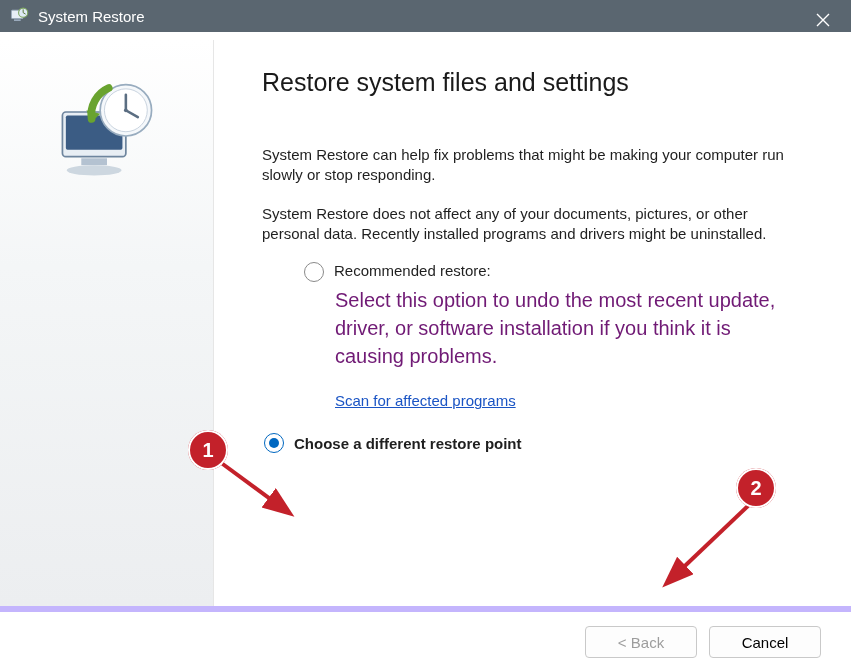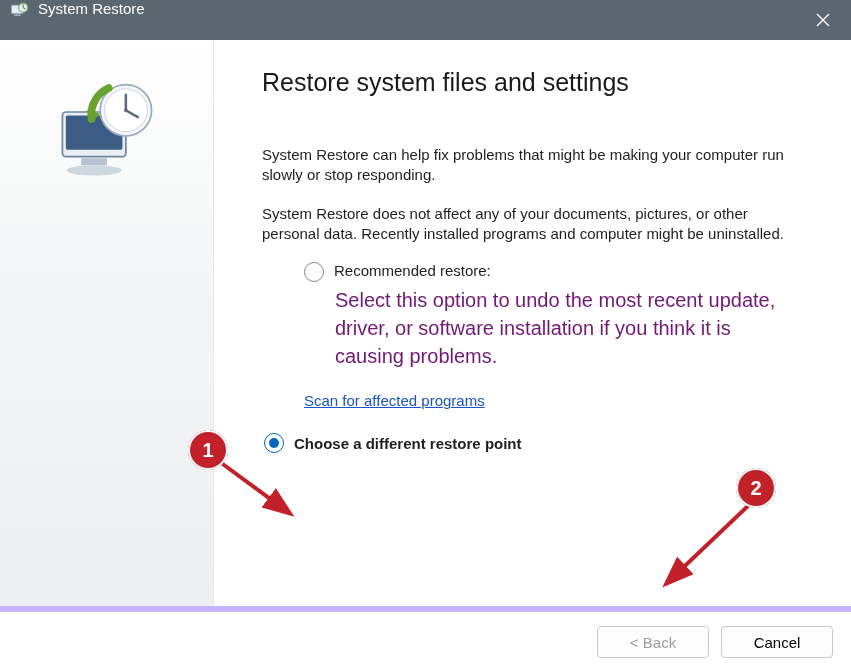--- a/index.html
+++ b/index.html
@@ -7,24 +7,24 @@
   body {
     width: 851px;
     height: 672px;
     font-family: "Segoe UI", Tahoma, sans-serif;
     background: #ffffff;
     position: relative;
     overflow: hidden;
   }
 
   .titlebar {
-    height: 40px;
+    height: 32px;
     background: #5a6670;
     display: flex;
-    align-items: flex-start;
+    align-items: center;
     padding: 0 8px;
     color: #fff;
     position: relative;
   }
   .titlebar .icon-slot {
     width: 22px; height: 22px;
     margin-right: 8px;
     display: flex; align-items: center; justify-content: center;
   }
   .titlebar .title {
@@ -123,36 +123,37 @@
     margin-top: 56px;
     font-size: 15px;
     line-height: 1.7;
   }
   .details div { white-space: nowrap; }
 
   .link {
     color: #1a54c4;
     text-decoration: underline;
     display: inline-block;
+    margin-left: 31px;
     margin-top: 22px;
     font-size: 15px;
   }
 
   .choose-row {
     display: flex;
     align-items: center;
     gap: 10px;
     margin-top: 24px;
     padding-left: 2px;
     font-weight: bold;
   }
 
   .footer {
     position: absolute;
-    left: 0; right: 0; bottom: 0;
+    left: 0; right: 12px; bottom: 0;
     height: 60px;
     display: flex;
     justify-content: flex-end;
     align-items: center;
     gap: 12px;
     padding-right: 18px;
     background: #fff;
   }
   .btn {
     min-width: 112px;
@@ -223,21 +224,21 @@
         <path d="M72 14 A34 34 0 0 0 52 50" stroke="#69a32f" stroke-width="9" fill="none" stroke-linecap="round"></path>
         <path d="M46 40 L52 54 L62 44 Z" fill="#69a32f"></path>
       </svg>
     </div>
   </div>
 
   <div class="main">
     <h1 class="page-title">Restore system files and settings</h1>
 
     <p class="desc">System Restore can help fix problems that might be making your computer run slowly or stop responding.</p>
-    <p class="desc">System Restore does not affect any of your documents, pictures, or other personal data. Recently installed programs and computer might be uninstalled.</p>
+    <p class="desc">System Restore does not affect any of your documents, pictures, or other personal data. Recently installed programs and drivers might be uninstalled.</p>
 
     <div class="option-block">
       <div class="radio-row">
         <div class="radio"></div>
         <span class="radio-label">Recommended restore:</span>
       </div>
       <div class="sub-desc">Select this option to undo the most recent update, driver, or software installation if you think it is causing problems.</div>
 
 
       <a class="link" href="#">Scan for affected programs</a>

